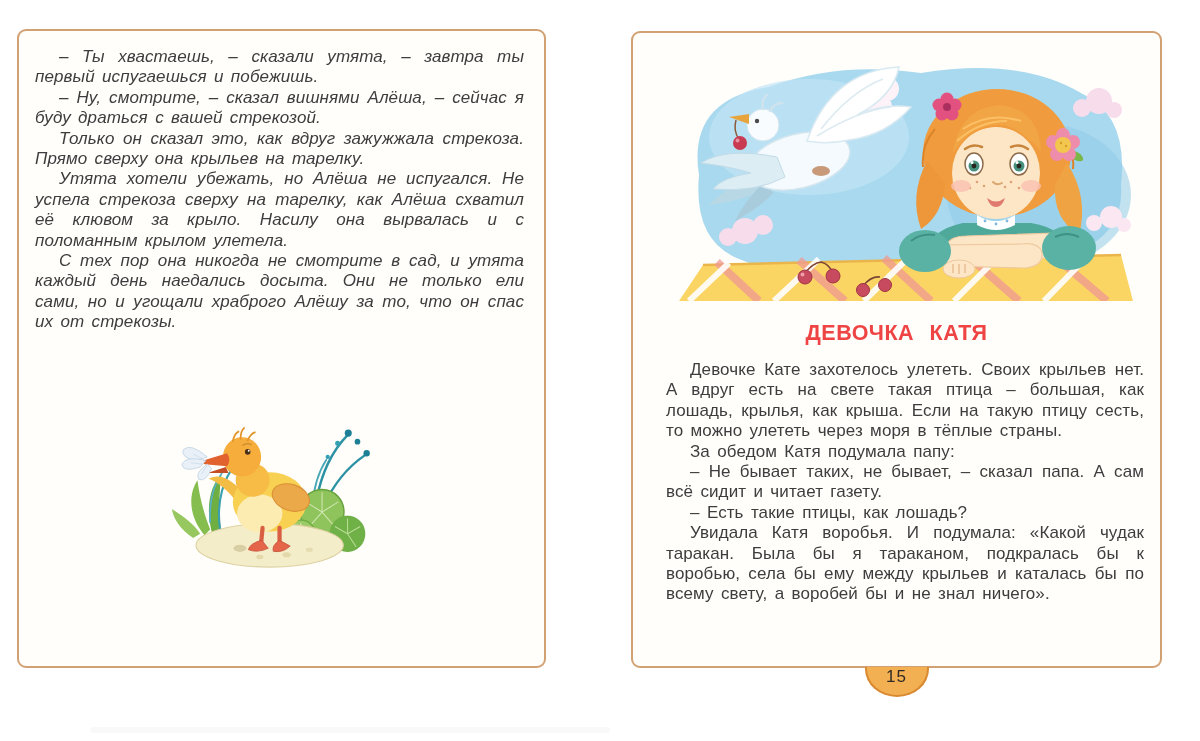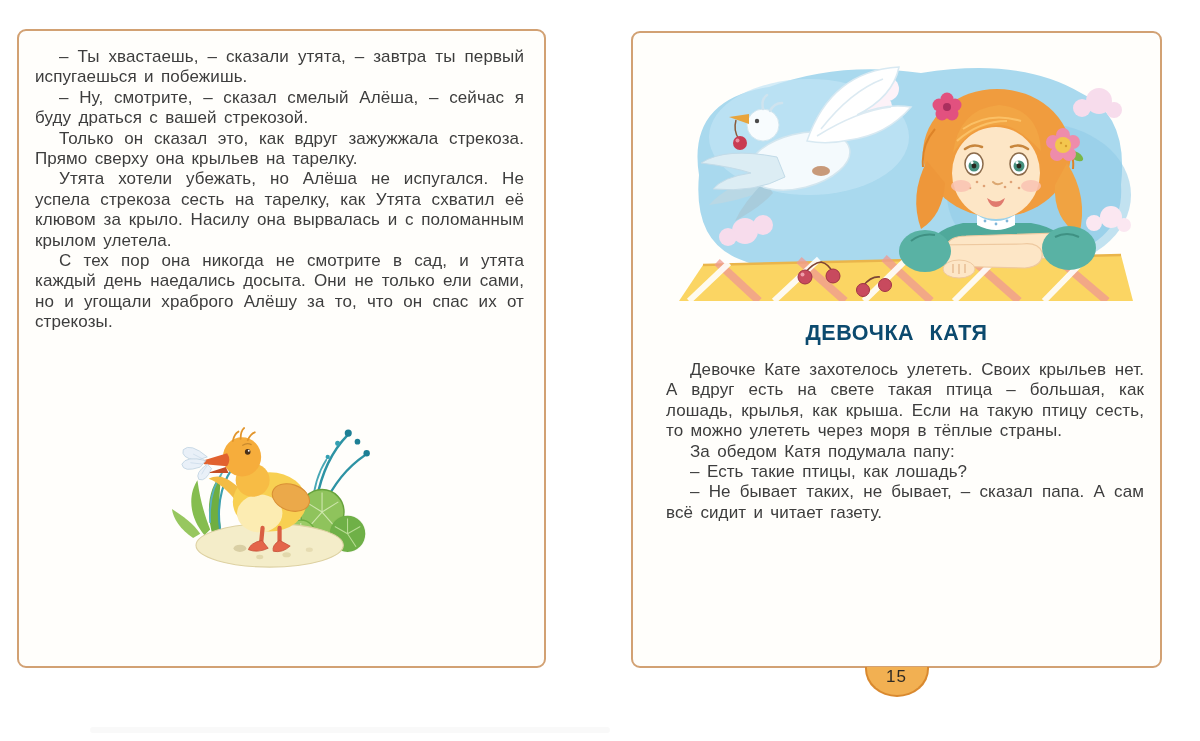--- a/index.html
+++ b/index.html
@@ -21,31 +21,31 @@
   .story p {
     margin:0;
     font-size:17px;
     line-height:20.4px;
     color:#3d3d3d;
     text-align:justify;
     text-indent:24px;
     word-spacing:2.5px;
     letter-spacing:0.1px;
   }
-  #left-story  { top:16px; left:16px; right:20px; }
+  #left-story  { top:16px; left:16px; right:20px;font-style:italic; }
   #right-story { top:327px; left:33px; right:16px; }
 
   .story-title {
     position:absolute; top:288px; left:0; right:0;
     text-align:center;
     font-weight:bold;
     font-size:21.5px;
     letter-spacing:0.5px;
     word-spacing:9px;
-    color:#0c4a6e;
+    color:#ef4444;
   }
 
   .illu { position:absolute; }
   #duckling-illu { left:143px; top:381px; width:216px; height:158px; }
   #girl-illu     { left:26px;  top:12px;  width:486px; height:256px; }
 
   .page-tab {
     position:absolute;
     left:50%; bottom:-31px;
     transform:translateX(-50%);
@@ -67,23 +67,23 @@
   }
 </style>
 </head>
 <body>
 
 <div>
 
   <div class="page" id="left-page">
     <div class="story" id="left-story">
         <p>– Ты хвастаешь, – сказали утята, – завтра ты первый испугаешься и побежишь.</p>
-        <p>– Ну, смотрите, – сказал смелый Алёша, – сейчас я буду драться с вашей стрекозой.</p>
+        <p>– Ну, смотрите, – сказал вишнями Алёша, – сейчас я буду драться с вашей стрекозой.</p>
         <p>Только он сказал это, как вдруг зажужжала стрекоза. Прямо сверху она крыльев на тарелку.</p>
-        <p>Утята хотели убежать, но Алёша не испугался. Не успела стрекоза сесть на тарелку, как Утята схватил её клювом за крыло. Насилу она вырвалась и с поломанным крылом улетела.</p>
+        <p>Утята хотели убежать, но Алёша не испугался. Не успела стрекоза сверху на тарелку, как Алёша схватил её клювом за крыло. Насилу она вырвалась и с поломанным крылом улетела.</p>
         <p>С тех пор она никогда не смотрите в сад, и утята каждый день наедались досыта. Они не только ели сами, но и угощали храброго Алёшу за то, что он спас их от стрекозы.</p>
       </div>
 
     <svg class="illu" id="duckling-illu" viewBox="0 0 305 218" preserveAspectRatio="none">
 
       <path d="M218 122 C226 80 242 52 262 32" fill="none" stroke="#2d93a4" stroke-width="3.5" stroke-linecap="round"></path>
       <path d="M228 130 C244 96 262 76 286 60" fill="none" stroke="#2d93a4" stroke-width="3" stroke-linecap="round"></path>
       <path d="M212 132 C214 104 220 84 232 66" fill="none" stroke="#49a8b6" stroke-width="2.5" stroke-linecap="round"></path>
       <circle cx="263" cy="29" r="5" fill="#1d7f95"></circle>
       <circle cx="276" cy="41" r="4" fill="#1d7f95"></circle>
@@ -280,22 +280,23 @@
       <ellipse cx="266" cy="206" rx="26" ry="21" fill="#59b2a4"></ellipse>
       <ellipse cx="410" cy="203" rx="27" ry="22" fill="#59b2a4"></ellipse>
       <path d="M252 196 q10 -8 24 -6 M396 192 q12 -6 24 0" stroke="#3f9183" stroke-width="2" fill="none"></path>
     </svg>
 
     <div class="story-title">ДЕВОЧКА КАТЯ</div>
 
     <div class="story" id="right-story">
         <p>Девочке Кате захотелось улететь. Своих крыльев нет. А вдруг есть на свете такая птица – большая, как лошадь, крылья, как крыша. Если на такую птицу сесть, то можно улететь через моря в тёплые страны.</p>
         <p>За обедом Катя подумала папу:</p>
+        <p>– Не бывает таких, не бывает, – сказал папа. А сам всё сидит и читает газету.</p>
         <p>– Есть такие птицы, как лошадь?</p>
-        <p>– Не бывает таких, не бывает, – сказал папа. А сам всё сидит и читает газету.</p>
+        <p>Увидала Катя воробья. И подумала: «Какой чудак таракан. Была бы я тараканом, подкралась бы к воробью, села бы ему между крыльев и каталась бы по всему свету, а воробей бы и не знал ничего».</p>
       </div>
 
     <div class="page-tab">
       <span>15</span>
     </div>
   </div>
 
   <div class="scan-shadow"></div>
 </div>
 

